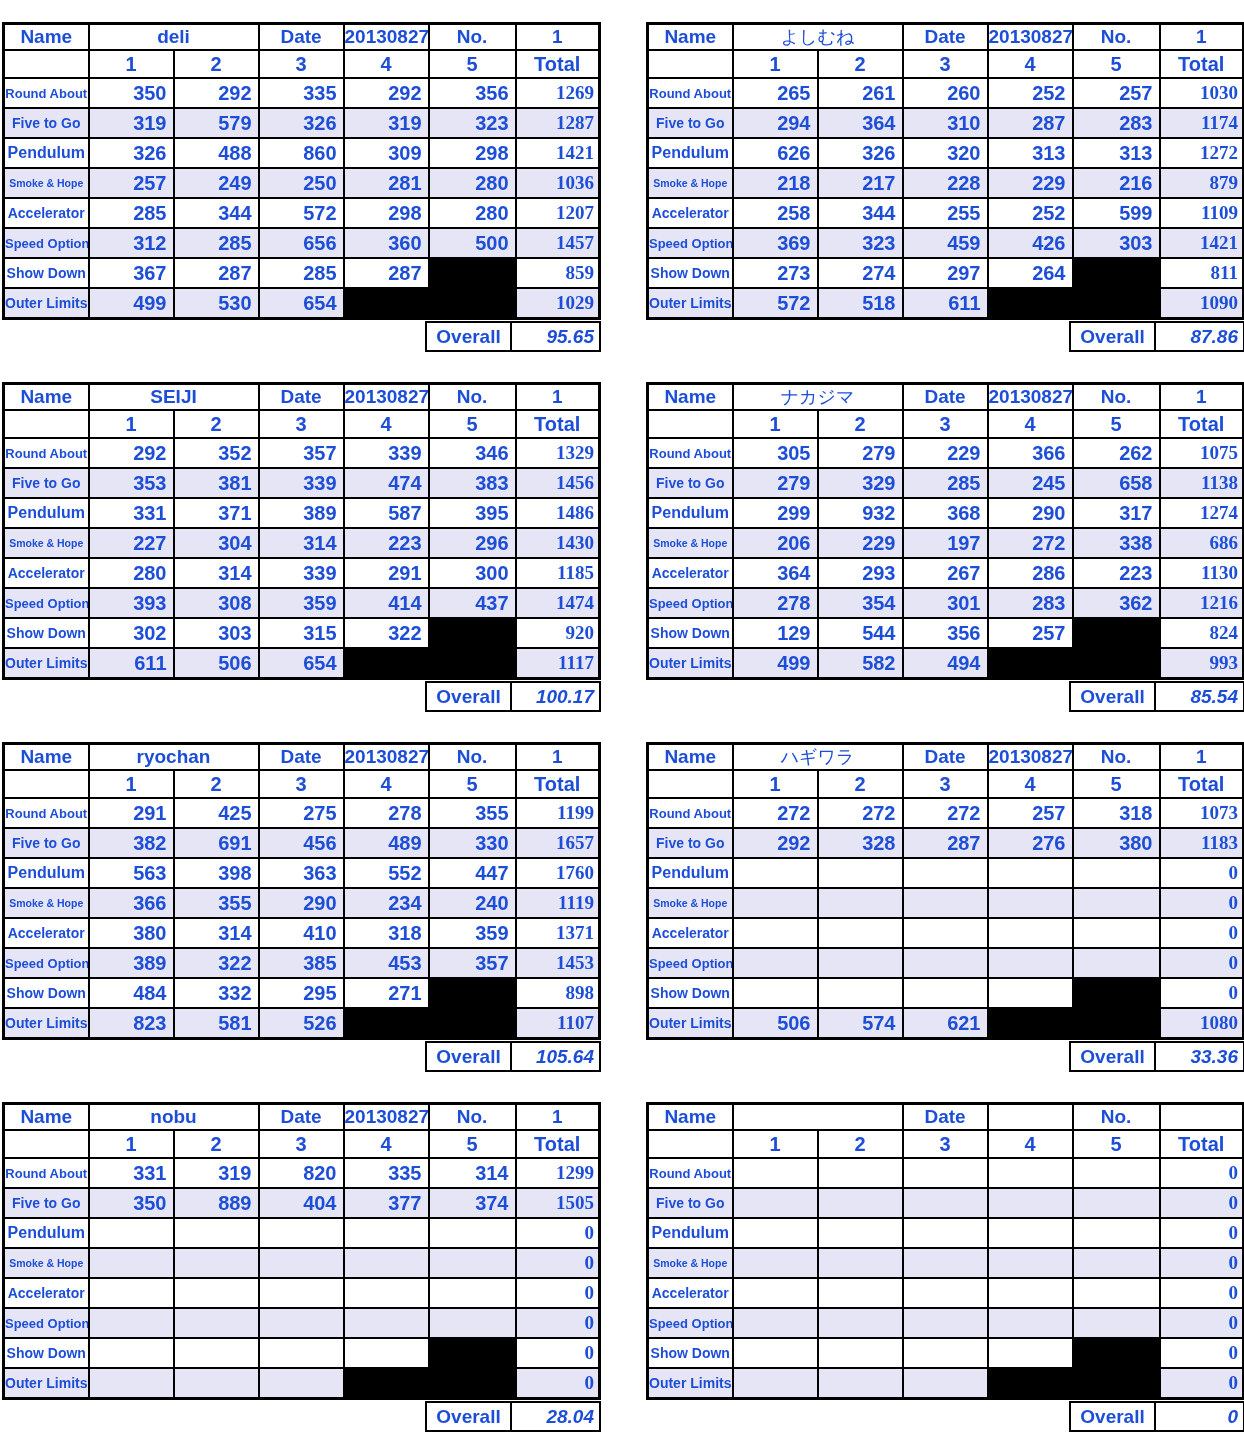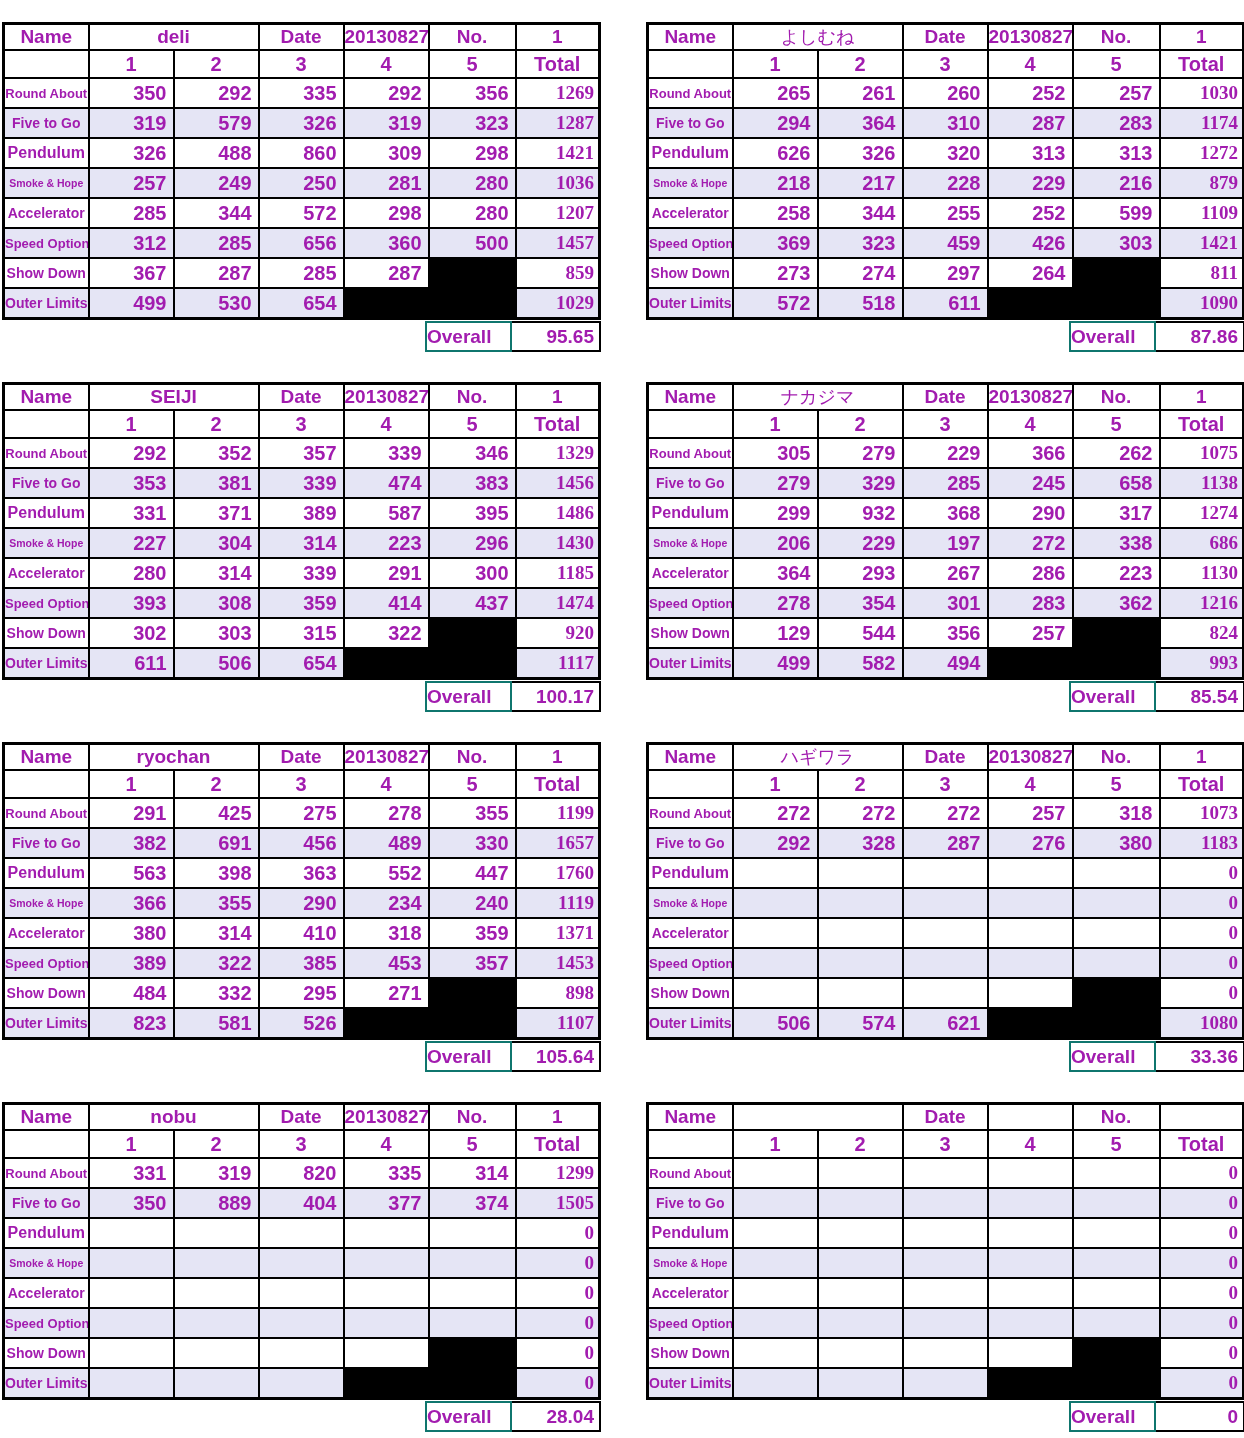--- a/index.html
+++ b/index.html
@@ -1,18 +1,18 @@
 <!DOCTYPE html>
 <html><head>
 <meta charset="utf-8">
 <style>
   html,body{margin:0;padding:0;background:#fff;}
   .sheet{
     position:relative;width:1244px;height:1438px;background:#ffffff;
-    font-family:"Liberation Sans",sans-serif;color:#a21caf;
+    font-family:"Liberation Sans",sans-serif;color:#1d4ed8;
   }
   .score-table{position:absolute;width:596px;height:332px;}
   table.grid{
     border-collapse:collapse;table-layout:fixed;width:596px;
     border:3px solid #000;
   }
   .grid th,.grid td{
     border:2px solid #000;padding:0;overflow:hidden;white-space:nowrap;
     vertical-align:middle;
   }
@@ -33,27 +33,27 @@
   td.score{font-size:20px;font-weight:bold;text-align:right;padding-right:6px;}
   td.total{
     font-family:"Liberation Serif",serif;font-size:19px;font-weight:bold;
     text-align:right;padding-right:4px;
   }
   tr.alt td{background:#E5E5F5;}
   td.blk{background:#000 !important;}
   
   .overall-row{position:absolute;top:299px;left:423px;display:flex;}
   .overall-label{
-    width:83px;height:27px;line-height:27px;border:2px solid #0f766e;background:#fff;
-    font-weight:bold;font-size:19px;
+    width:83px;height:27px;line-height:27px;border:2px solid #000000;background:#fff;
+    font-weight:bold;font-size:19px;text-align:center;
   }
   .overall-value{
     width:82px;height:27px;line-height:27px;border:2px solid #000;border-left:none;
     background:#fff;font-weight:bold;font-size:19px;text-align:right;
-    padding-right:5px;box-sizing:content-box;
+    padding-right:5px;box-sizing:content-box;font-style:italic;
   }
 </style>
 </head>
 <body>
 
 <div class="sheet">
 
 <div class="score-table" style="left: 2px; top: 22px;">
       <table class="grid">
         <colgroup>

